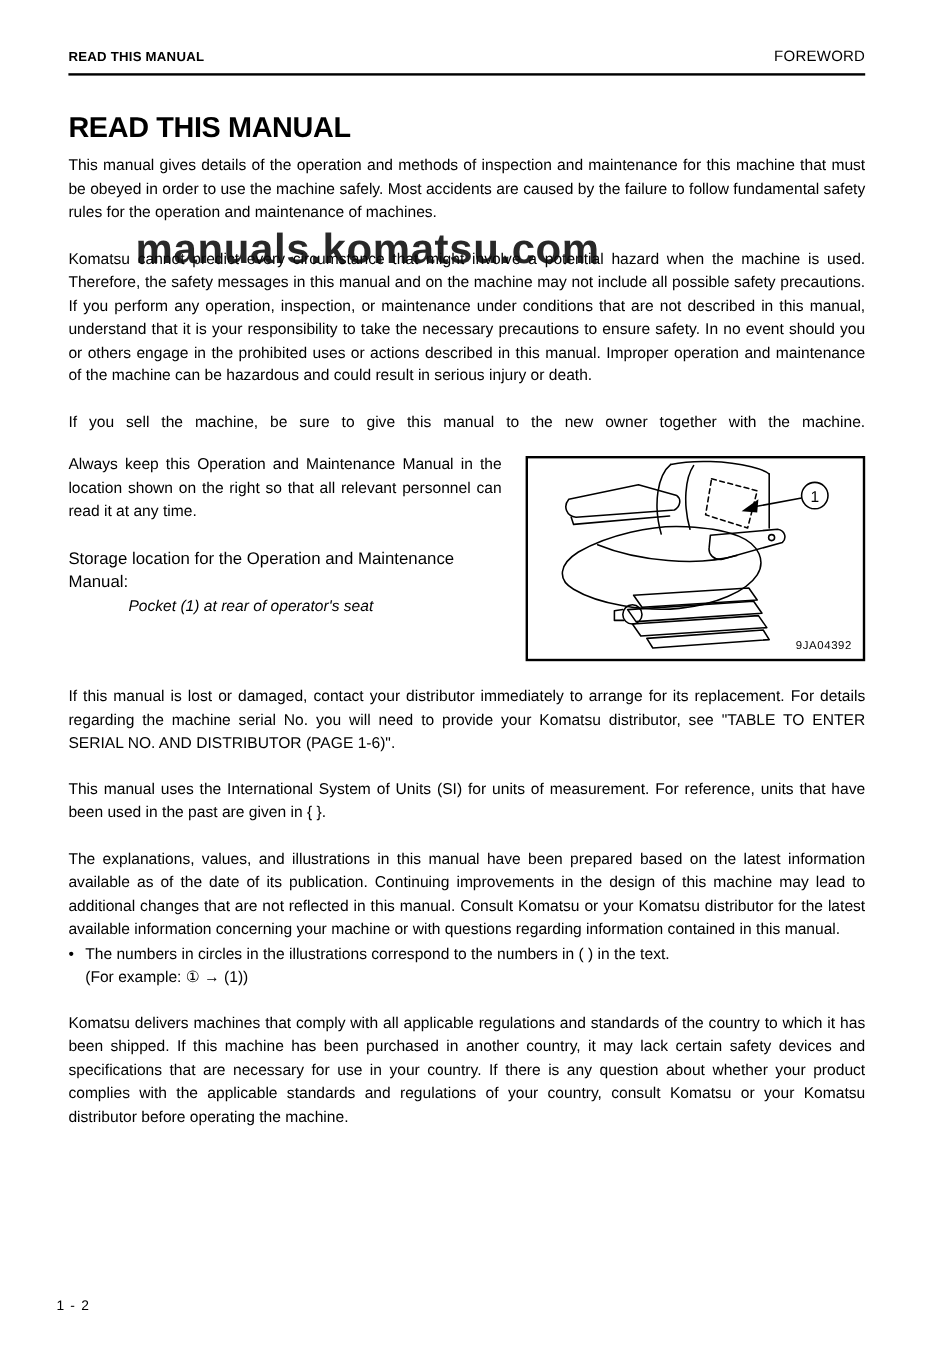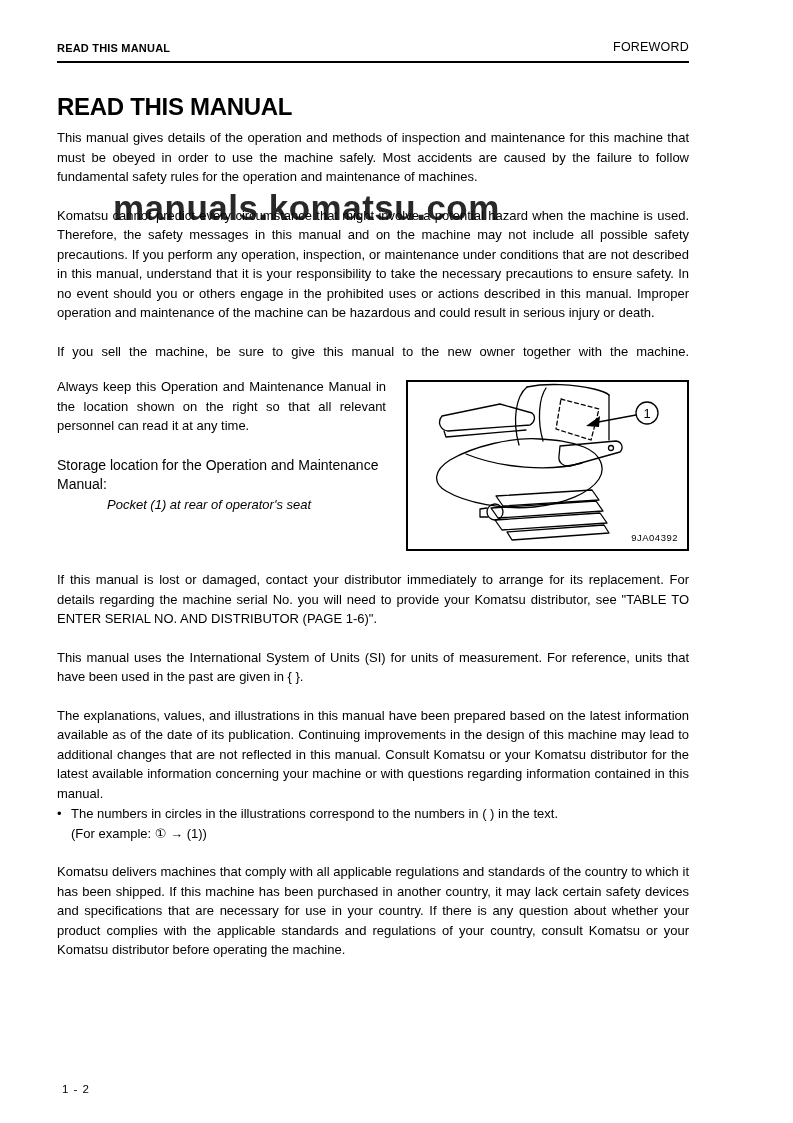--- a/index.html
+++ b/index.html
@@ -1,21 +1,21 @@
 <!DOCTYPE html>
 <html><head>
 <meta charset="utf-8">
 <style>
   html,body{margin:0;padding:0;background:#fff;}
   body{
     width:793px;height:1123px;position:relative;
     font-family:"Liberation Sans","DejaVu Sans",sans-serif;
     color:#000;-webkit-font-smoothing:antialiased;
   }
-  .page{position:absolute;inset:0;padding:40px 104px 0 57px;box-sizing:border-box;}
+  .page{position:absolute;inset:0;padding:40px 72px 0 57px;box-sizing:border-box;}
   
   .header{
     display:flex;justify-content:space-between;align-items:flex-end;
     border-bottom:2.5px solid #000;padding-bottom:7px;
   }
   .header .left{font-size:11px;font-weight:bold;letter-spacing:.2px;}
   .header .right{font-size:12.5px;font-weight:normal;letter-spacing:.2px;}
   
   h1.title{
     margin:30px 0 0 0;font-size:24px;font-weight:bold;letter-spacing:-.3px;
@@ -43,21 +43,21 @@
   .figure-box{
     width:279px;height:167px;border:2px solid #000;flex:0 0 auto;
     margin-top:3px;background:#fff;
   }
   
   .bullet-line{display:flex;font-size:13px;line-height:19.5px;margin-top:1px;}
   .bullet-line .marker{width:14px;flex:0 0 auto;}
   .bullet-example{font-size:13px;line-height:19.5px;padding-left:14px;}
   
   .footer{
-    position:absolute;left:62px;bottom:28px;font-size:11.5px;letter-spacing:1px;margin-top:44px;
+    position:absolute;left:47px;bottom:28px;font-size:11.5px;letter-spacing:1px;margin-top:44px;
   }
 </style>
 </head>
 <body>
 
 <div class="page">
 
   <div class="header">
     <span class="left">READ THIS MANUAL</span>
     <span class="right">FOREWORD</span>

